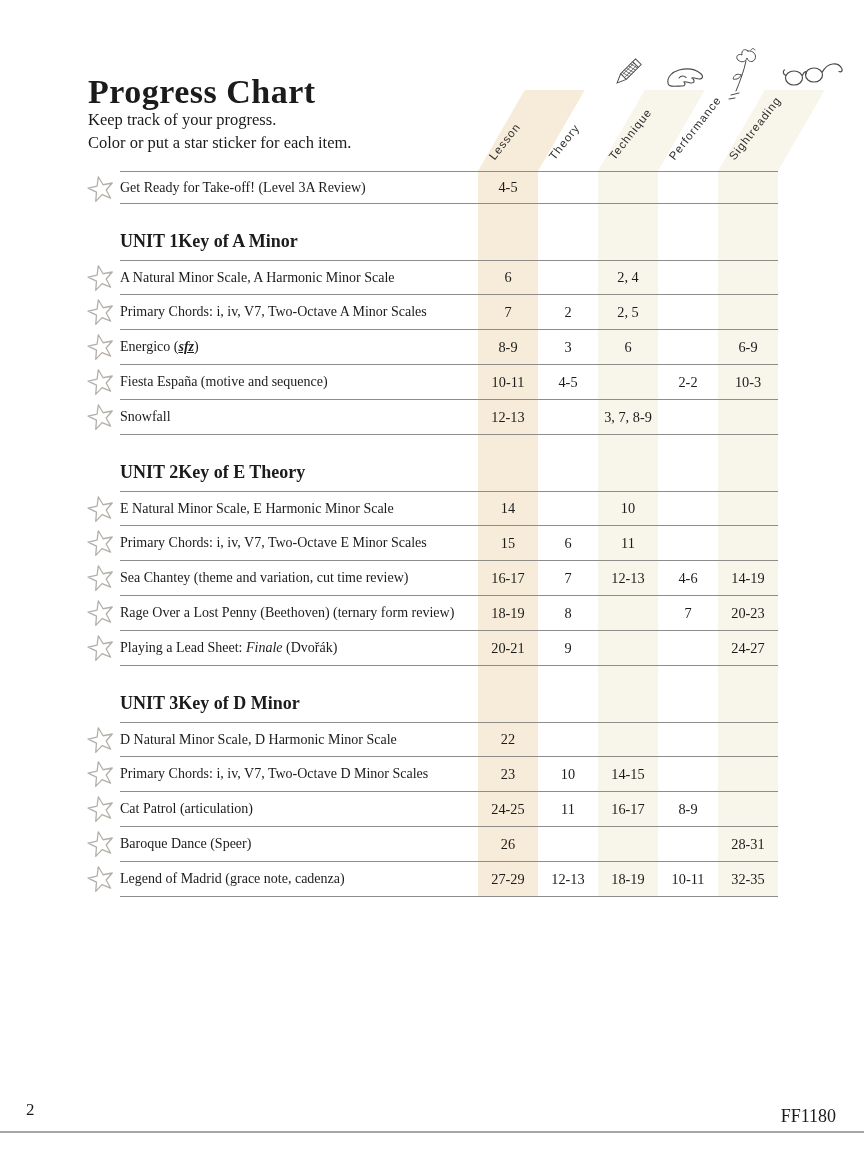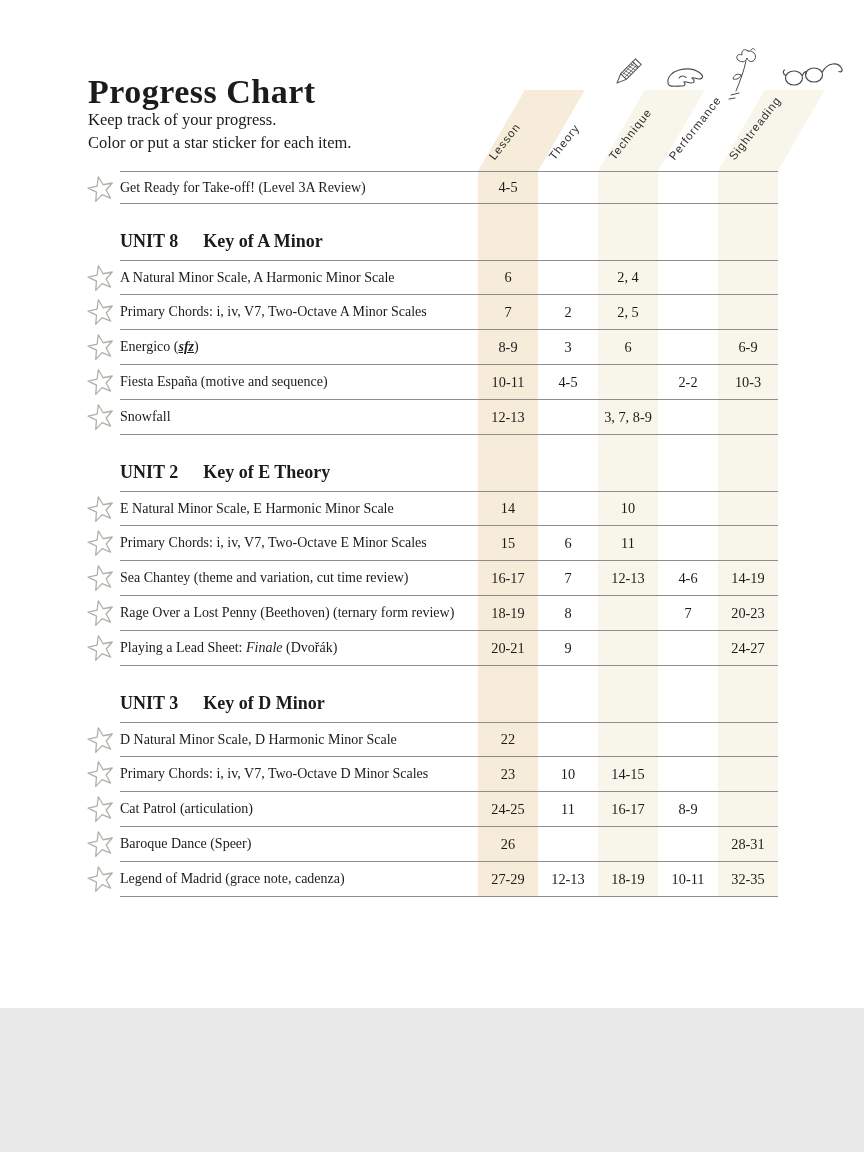--- a/index.html
+++ b/index.html
@@ -1,20 +1,20 @@
 <!DOCTYPE html>
 <html style="--band-lesson: #f7ecd9; --band-light: #f8f5ea; --rule: #8f8d89; --ink: #1b1b1b; --label-ink: #2e2e2e; --star-stroke: #b3afa8; --icon-stroke: #4a4a4a; --footer-line: #a6a6a4;"><head>
 <meta charset="utf-8">
 <style>
   :root{
     --band-lesson:#f7ecd9; --band-light:#f8f5ea; --rule:#8f8d89; --ink:#1b1b1b;
     --label-ink:#2e2e2e; --star-stroke:#b3afa8; --icon-stroke:#4a4a4a; --footer-line:#a6a6a4;
   }
   html,body{margin:0;padding:0;background:#e8e8e8;}
-  .page{position:relative;width:864px;height:1008px;background:#ffffff;overflow:hidden;
+  .page{position:relative;width:864px;height:1152px;background:#ffffff;overflow:hidden;
         font-family:"Liberation Serif", serif;color:var(--ink);}
 
   
   .title{position:absolute;left:88px;top:50px;font-size:34px;font-weight:bold;letter-spacing:.5px;}
   .subtitle{position:absolute;left:88px;top:108px;font-size:16.5px;line-height:23px;}
 
   
   .hband{position:absolute;top:90px;height:81px;width:60px;transform:skewX(-30deg);transform-origin:0 100%;}
   .hband.lesson{left:478px;background:var(--band-lesson);}
   .hband.technique{left:598px;background:var(--band-light);}
@@ -37,21 +37,21 @@
   .row.first{border-top:1px solid var(--rule);}
   .row.intro{height:33px;}
   .star{position:absolute;left:-33px;top:4px;color:var(--star-stroke);}
   .cell{box-sizing:border-box;}
   .cell.ttl{width:358px;font-size:14px;padding-right:4px;white-space:nowrap;overflow:hidden;}
   .t-it{font-style:italic;}
   .t-it.bi{font-weight:bold;text-decoration:underline;}
   .cell.num{width:60px;text-align:center;font-size:14.3px;}
   .unit-gap{height:56px;box-sizing:border-box;display:flex;align-items:flex-end;
             padding:0 0 8px 32px;font-weight:bold;font-size:18px;}
-  .u-key{margin-left:25px;}
+  .u-key{margin-left:0;}
 
   
   .pagenum{position:absolute;left:26px;top:1100px;font-size:17px;}
   .catalog{position:absolute;right:28px;top:1106px;font-size:18px;}
   .bottom-rule{position:absolute;left:0;top:1131px;width:864px;height:2px;background:var(--footer-line);}
 </style>
 </head>
 <body>
 
 <div class="page">
@@ -123,21 +123,21 @@
     </span>
     <div class="cell ttl"><span class="t-pre">Get Ready for Take-off! (Level 3A Review)</span><span class="t-it"></span><span class="t-post"></span></div>
     <div class="cell num c0">4-5</div>
     <div class="cell num c1"></div>
     <div class="cell num c2"></div>
     <div class="cell num c3"></div>
     <div class="cell num c4"></div>
   </div>
 
   <div class="unit-gap">
-    <span class="u-num">UNIT 8</span>
+    <span class="u-num">UNIT 1</span>
     <span class="u-key">Key of A Minor</span>
   </div>
 
   <div class="row first">
     <span class="star">
       <svg width="28" height="27" viewBox="0 0 27 27" fill="#ffffff" stroke="currentColor" stroke-width="1.3" stroke-linejoin="round">
         <g transform="rotate(-12 13.5 13.5)">
           <polygon points="13.5,0.5 16.56,9.29 25.86,9.48 18.45,15.11 21.14,24.02 13.5,18.7 5.86,24.02 8.55,15.11 1.14,9.48 10.44,9.29"></polygon>
         </g>
       </svg>

